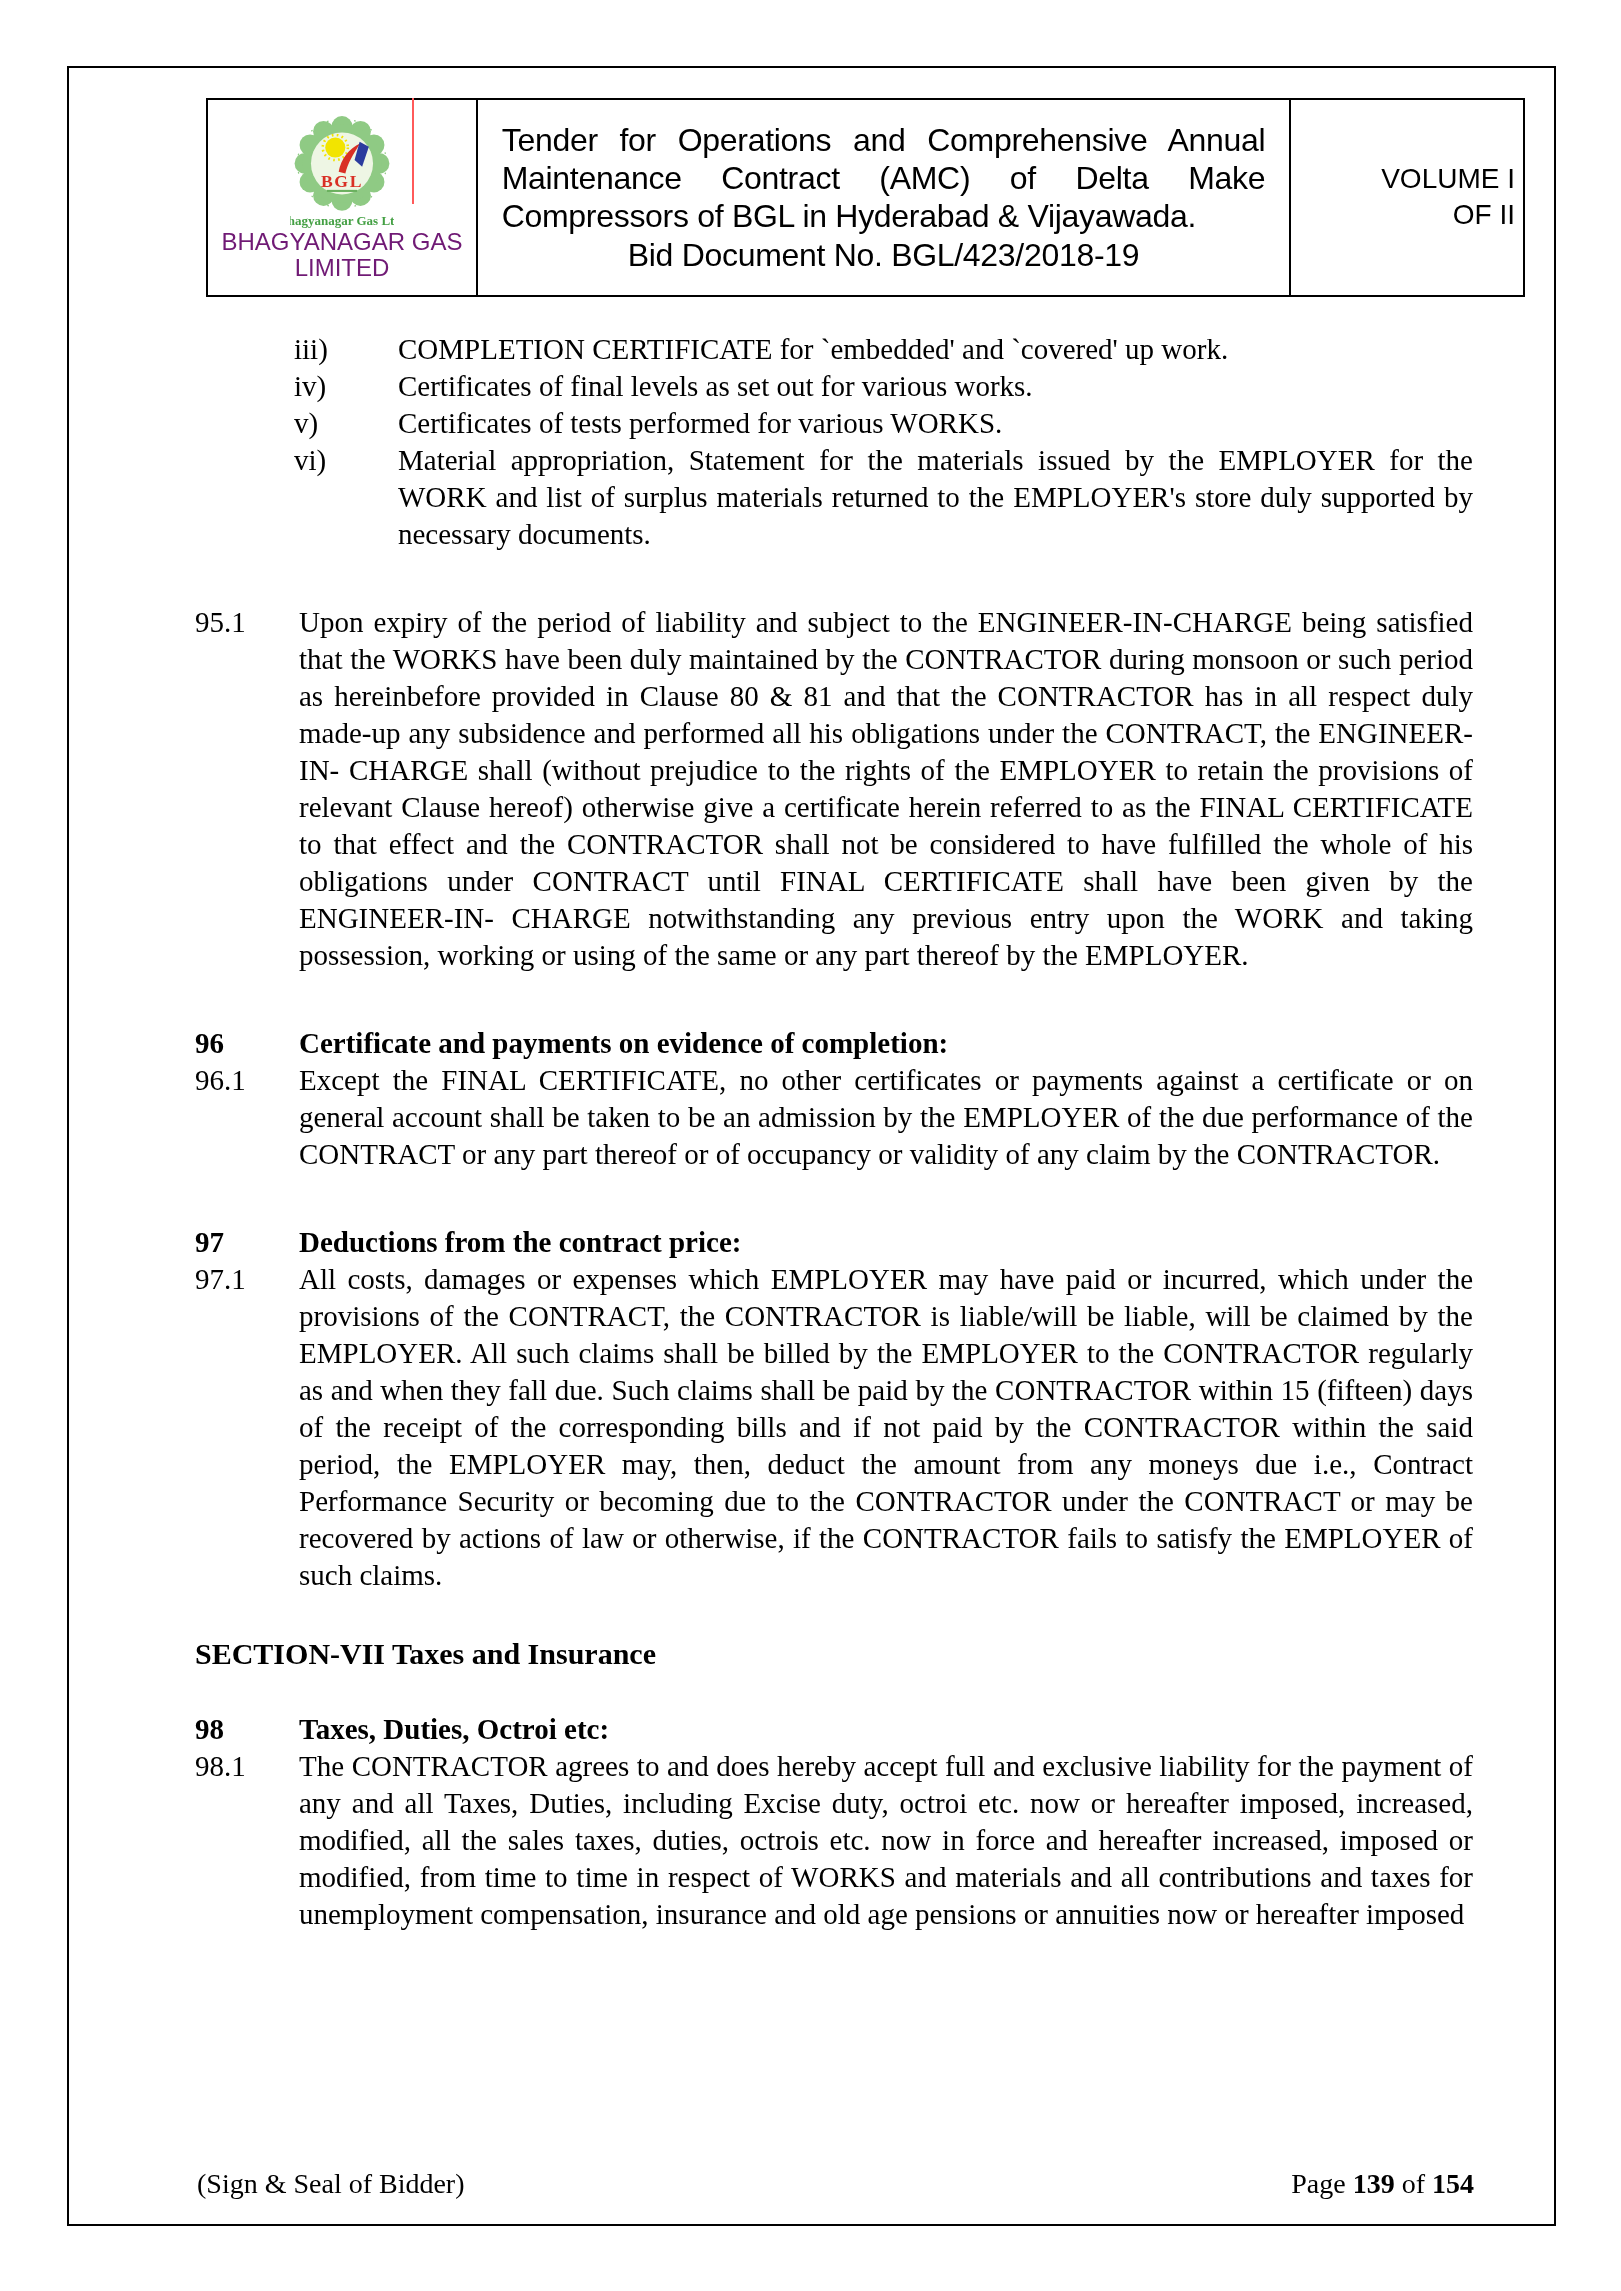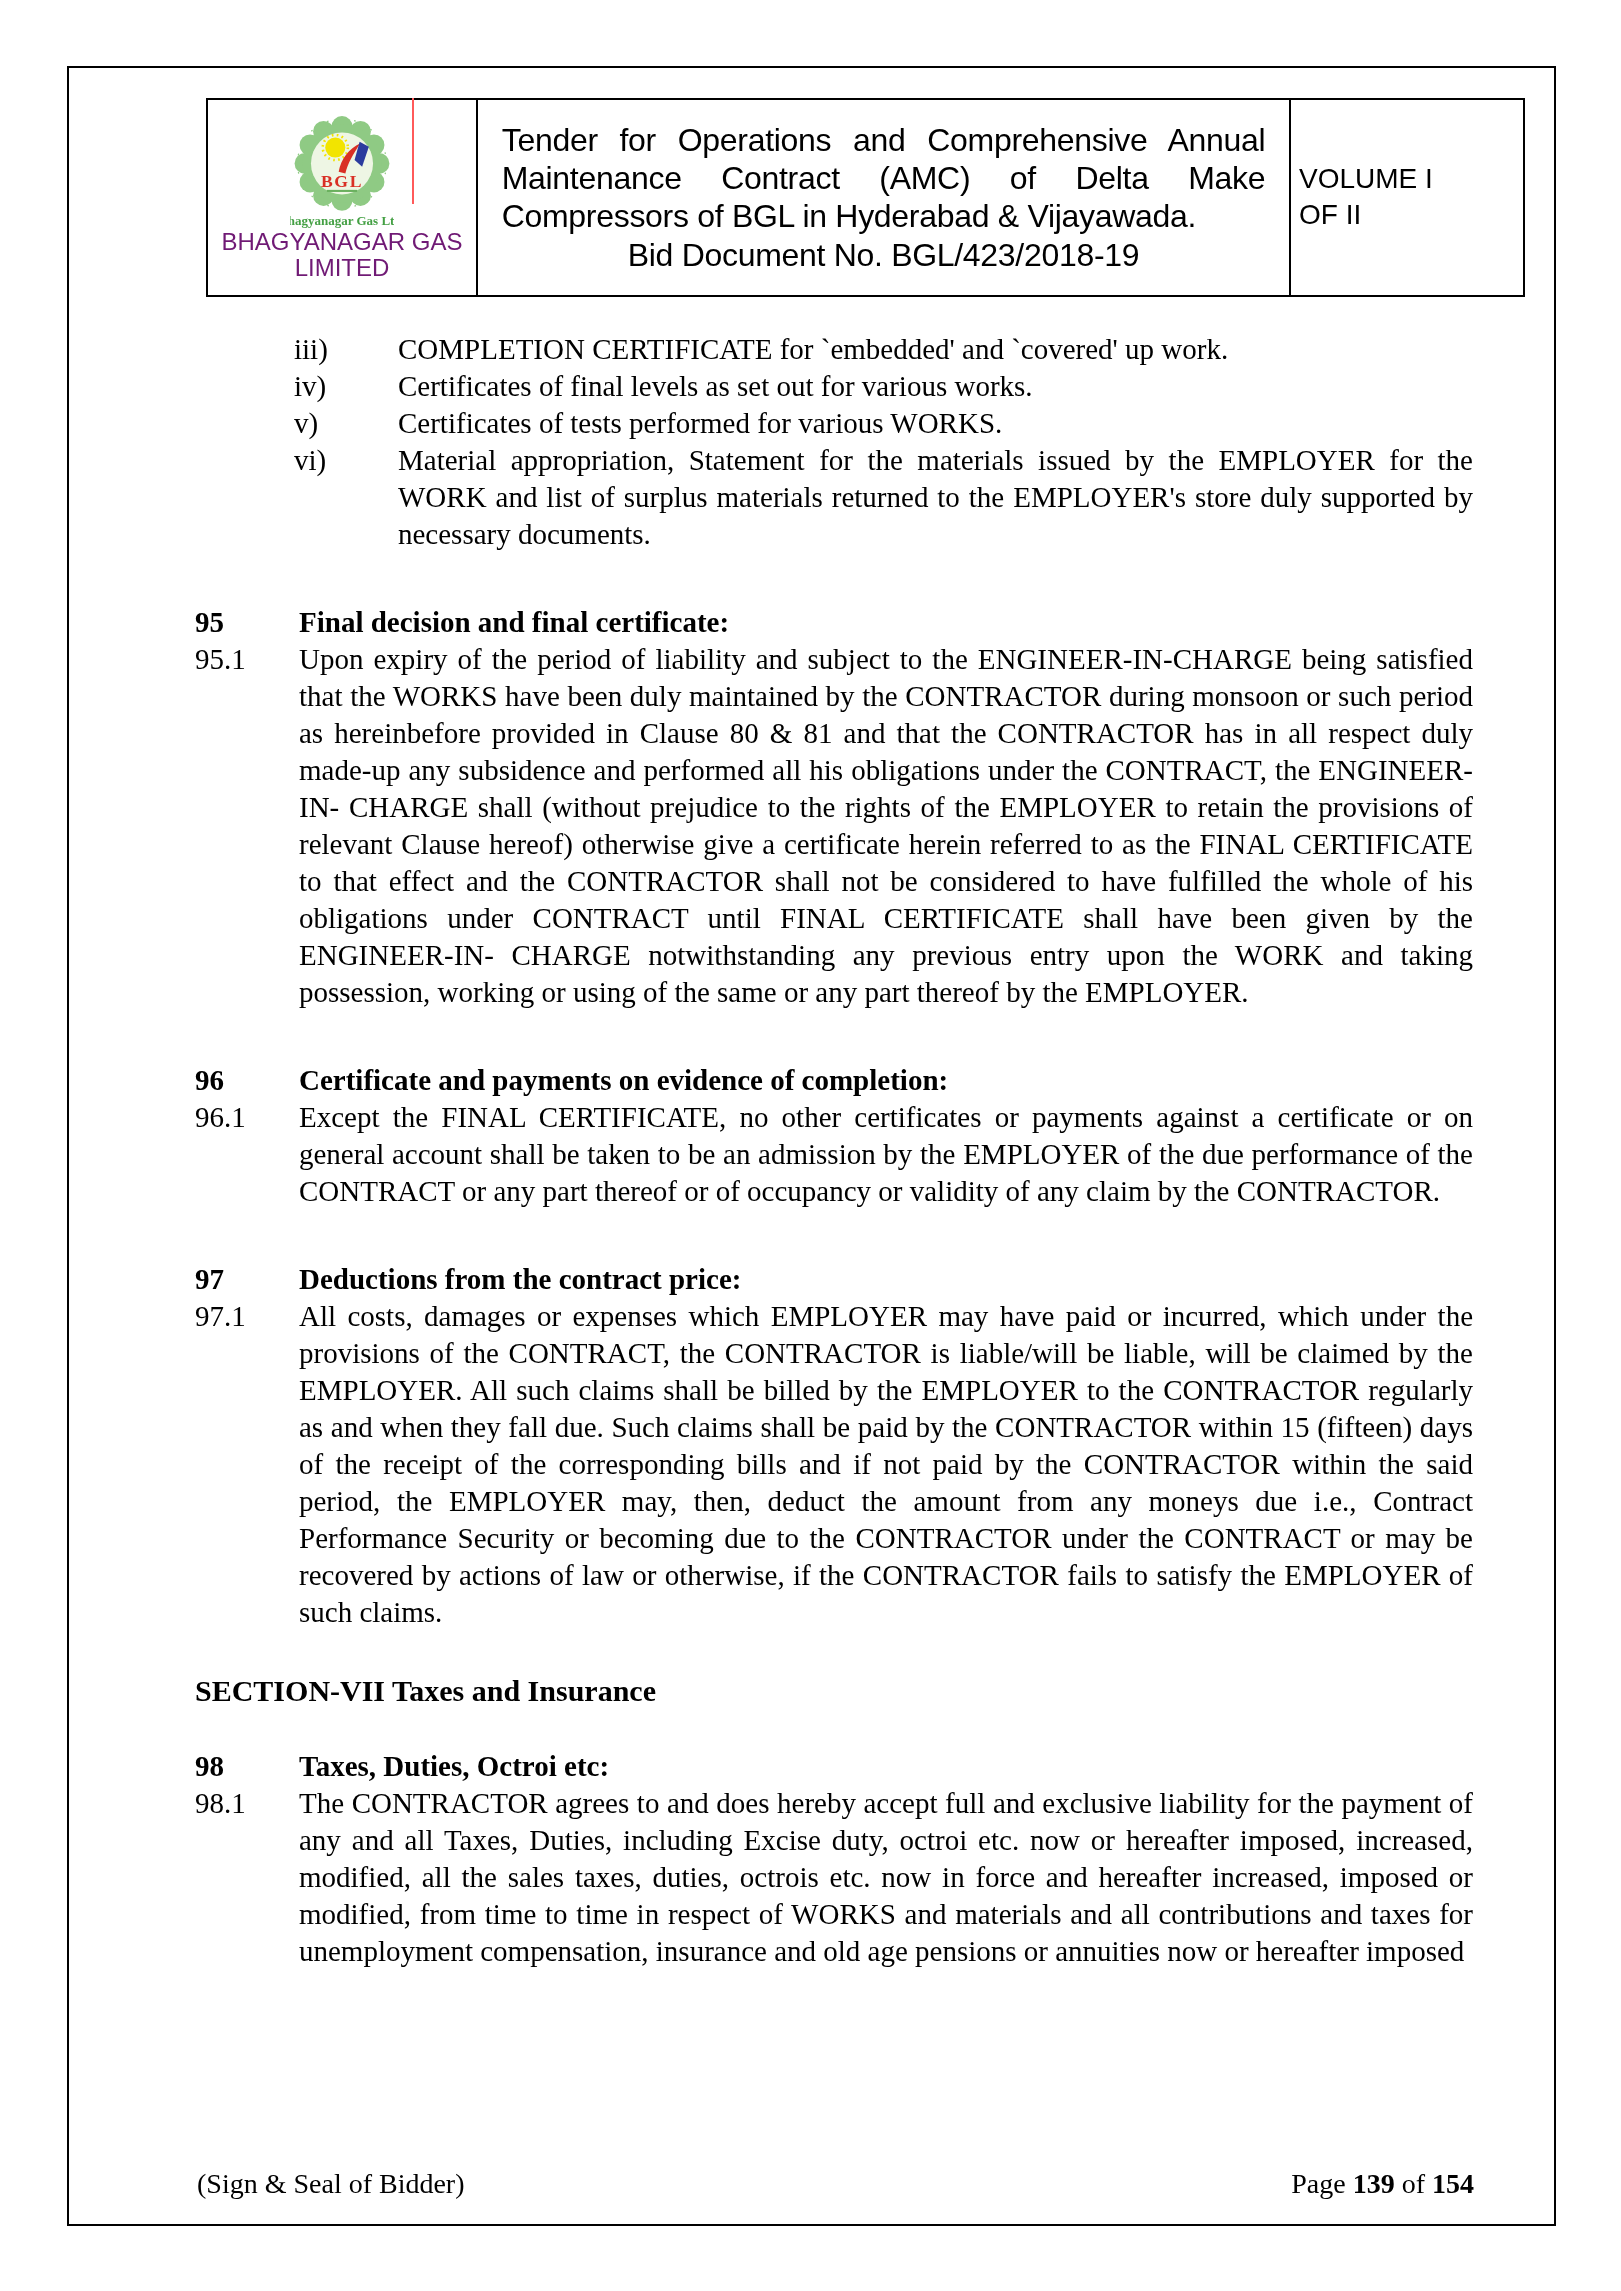--- a/index.html
+++ b/index.html
@@ -41,21 +41,21 @@
     table-layout:fixed;
     width:1312px;
   }
   .header-table td{
     border:2px solid #000;
     vertical-align:middle;
     padding:8px;
   }
   .cell-logo{width:270px;text-align:center;}
   .cell-title{width:813px;}
-  .cell-volume{width:234px;text-align:left;}
+  .cell-volume{width:234px;text-align:right;}
   .logo-svg{display:block;margin:4.9px auto 0 auto;}
   .company-name{
     font-family:"Liberation Sans", sans-serif;
     font-size:24px;line-height:26.5px;
     text-align:center;color:#701a75;
     padding-bottom:4.9px;
   }
   .title-just{
     font-family:"Liberation Sans", sans-serif;
     font-size:32px;line-height:38px;
@@ -177,24 +177,20 @@
           <div class="li-text">Certificates of tests performed for various WORKS.</div>
         </div>
         <div class="li-row">
           <div class="li-marker">vi)</div>
           <div class="li-text">Material appropriation, Statement for the materials issued by the EMPLOYER for the WORK and list of surplus materials returned to the EMPLOYER's store duly supported by necessary documents.</div>
         </div>
       </div>
 
       <div class="clause-group">
         <div class="clause-row">
-          <div class="clause-num">95</div>
-          <div class="clause-heading">Final decision and final certificate:</div>
-        </div>
-        <div class="clause-row">
           <div class="clause-num plain">95.1</div>
           <div class="clause-text">Upon expiry of the period of liability and subject to the ENGINEER-IN-CHARGE being satisfied that the WORKS have been duly maintained by the CONTRACTOR during monsoon or such period as hereinbefore provided in Clause 80 &amp; 81 and that the CONTRACTOR has in all respect duly made-up any subsidence and performed all his obligations under the CONTRACT, the ENGINEER-IN- CHARGE shall (without prejudice to the rights of the EMPLOYER to retain the provisions of relevant Clause hereof) otherwise give a certificate herein referred to as the FINAL CERTIFICATE to that effect and the CONTRACTOR shall not be considered to have fulfilled the whole of his obligations under CONTRACT until FINAL CERTIFICATE shall have been given by the ENGINEER-IN- CHARGE notwithstanding any previous entry upon the WORK and taking possession, working or using of the same or any part thereof by the EMPLOYER.</div>
         </div>
       </div>
 
       <div class="clause-group">
         <div class="clause-row">
           <div class="clause-num">96</div>
           <div class="clause-heading">Certificate and payments on evidence of completion:</div>
         </div>

